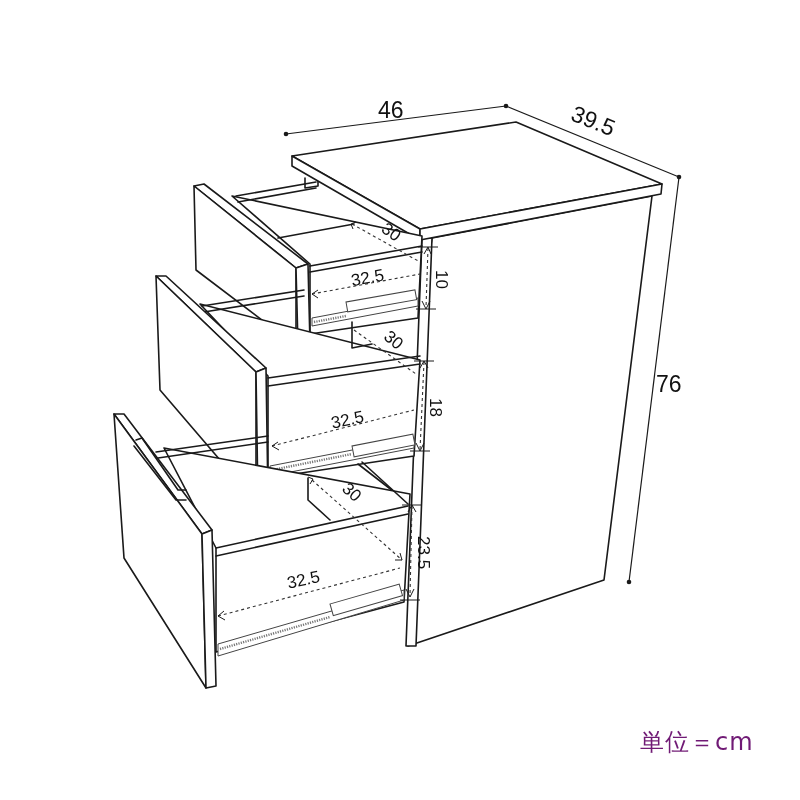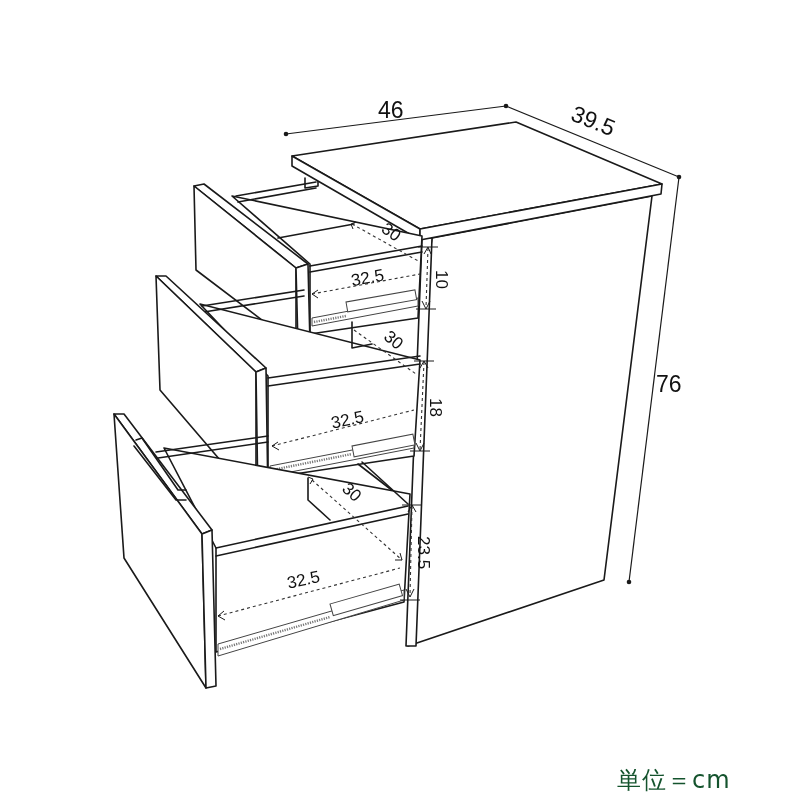--- a/index.html
+++ b/index.html
@@ -9,21 +9,21 @@
   .pn { fill: #ffffff; stroke: #1a1a1a; stroke-width: 1.6; stroke-linejoin: round; }
   .thin { fill: none; stroke: #1a1a1a; stroke-width: 1; }
   .dash { fill: none; stroke: #333333; stroke-width: 1.1; stroke-dasharray: 3 3; }
   .dim { fill: none; stroke: #1a1a1a; stroke-width: 1.2; }
   .dot { fill: #1a1a1a; }
   .rail { fill: #ffffff; stroke: #444444; stroke-width: 1; }
   .railteeth { fill: none; stroke: #777777; stroke-width: 2.4; stroke-dasharray: 1.2 1.2; }
   .lbl { font-family: "Liberation Sans", "DejaVu Sans", sans-serif; fill: #111111; }
   .big { font-size: 23px; }
   .mid { font-size: 17px; }
-  #unit-label { position: absolute; left: 617px; top: 726px; font-size: 24px; color: #14532d; font-family: "DejaVu Sans", "Liberation Sans", sans-serif; letter-spacing: 1px; margin-top: 38px; }
+  #unit-label { position: absolute; left: 640px; top: 726px; font-size: 24px; color: #701a75; font-family: "DejaVu Sans", "Liberation Sans", sans-serif; letter-spacing: 1px; }
 </style>
 </head>
 <body>
 
 <svg id="canvas" viewBox="0 0 800 800" xmlns="http://www.w3.org/2000/svg">
 
   <g>
 
     <polygon class="pn" points="432,238 652,196 604,580 408,646 420,320"></polygon>
 

